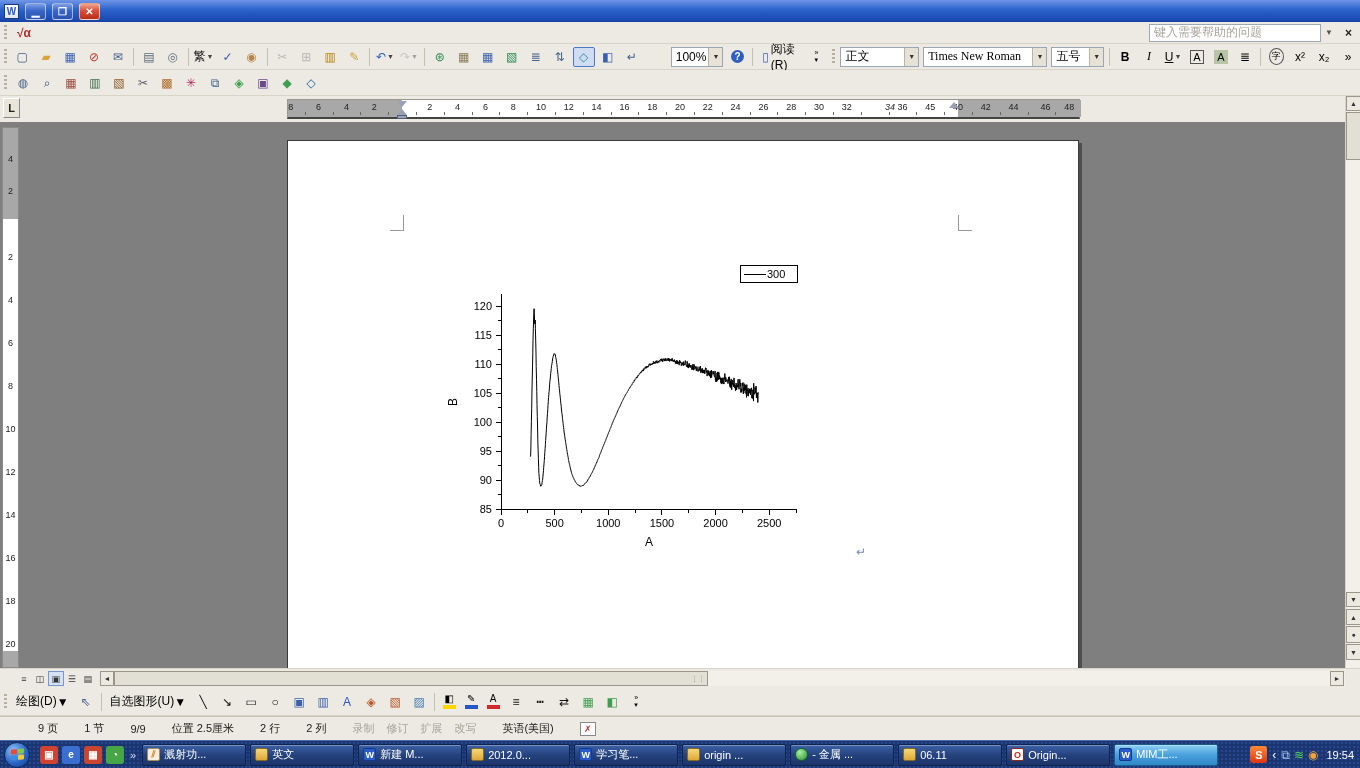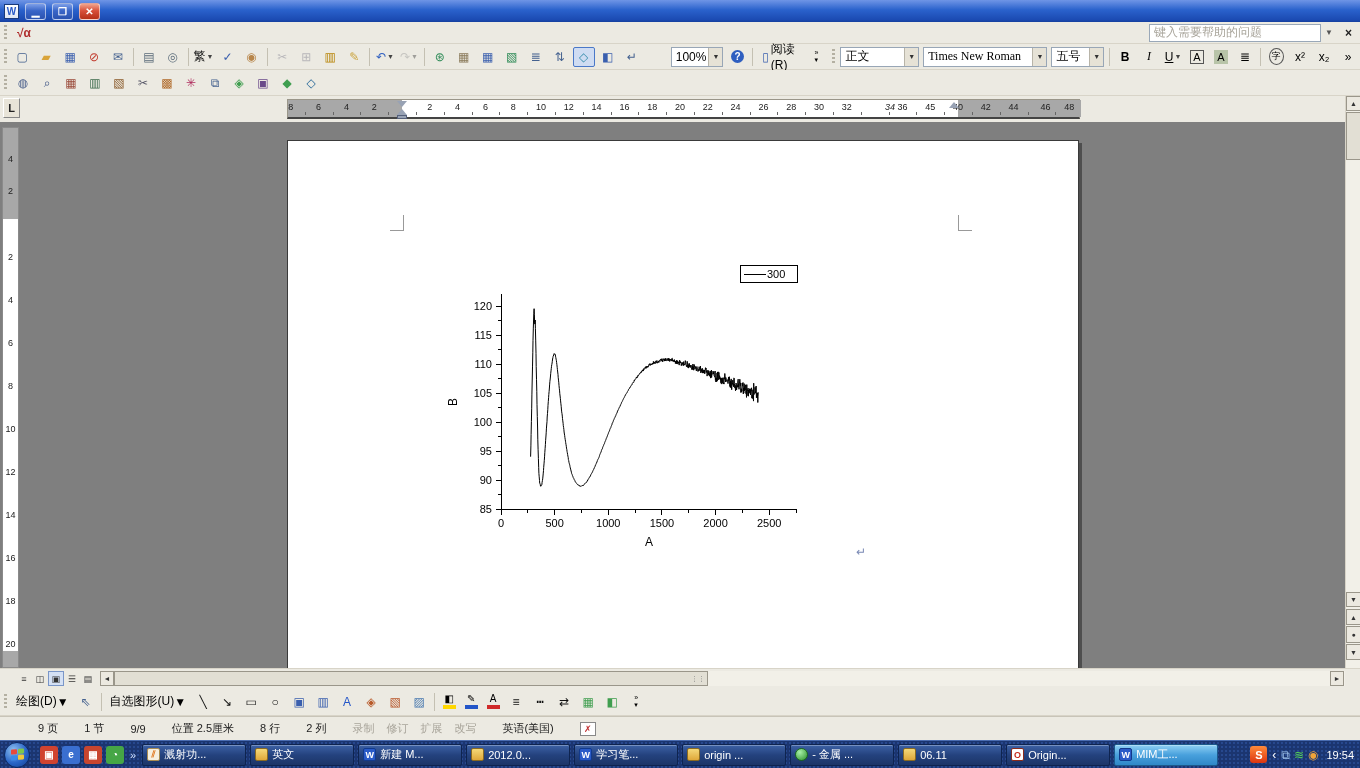--- a/index.html
+++ b/index.html
@@ -573,21 +573,21 @@
       </span>
       <span class="tbtn" style="flex-direction: column; font-size: 7px;">»<br>▾</span>
     </span>
 </div>
 
 <div id="statusbar">
   <span>9 页</span>
   <span>1 节</span>
   <span>9/9</span>
   <span>位置 2.5厘米</span>
-  <span>8 行</span>
+  <span>2 行</span>
   <span>2 列</span>
   <span class="modes" id="status-modes">
       <span>录制</span>
       <span>修订</span>
       <span>扩展</span>
       <span>改写</span>
     </span>
   <span>英语(美国)</span>
   <span id="spellicon">✗</span>
 </div>

